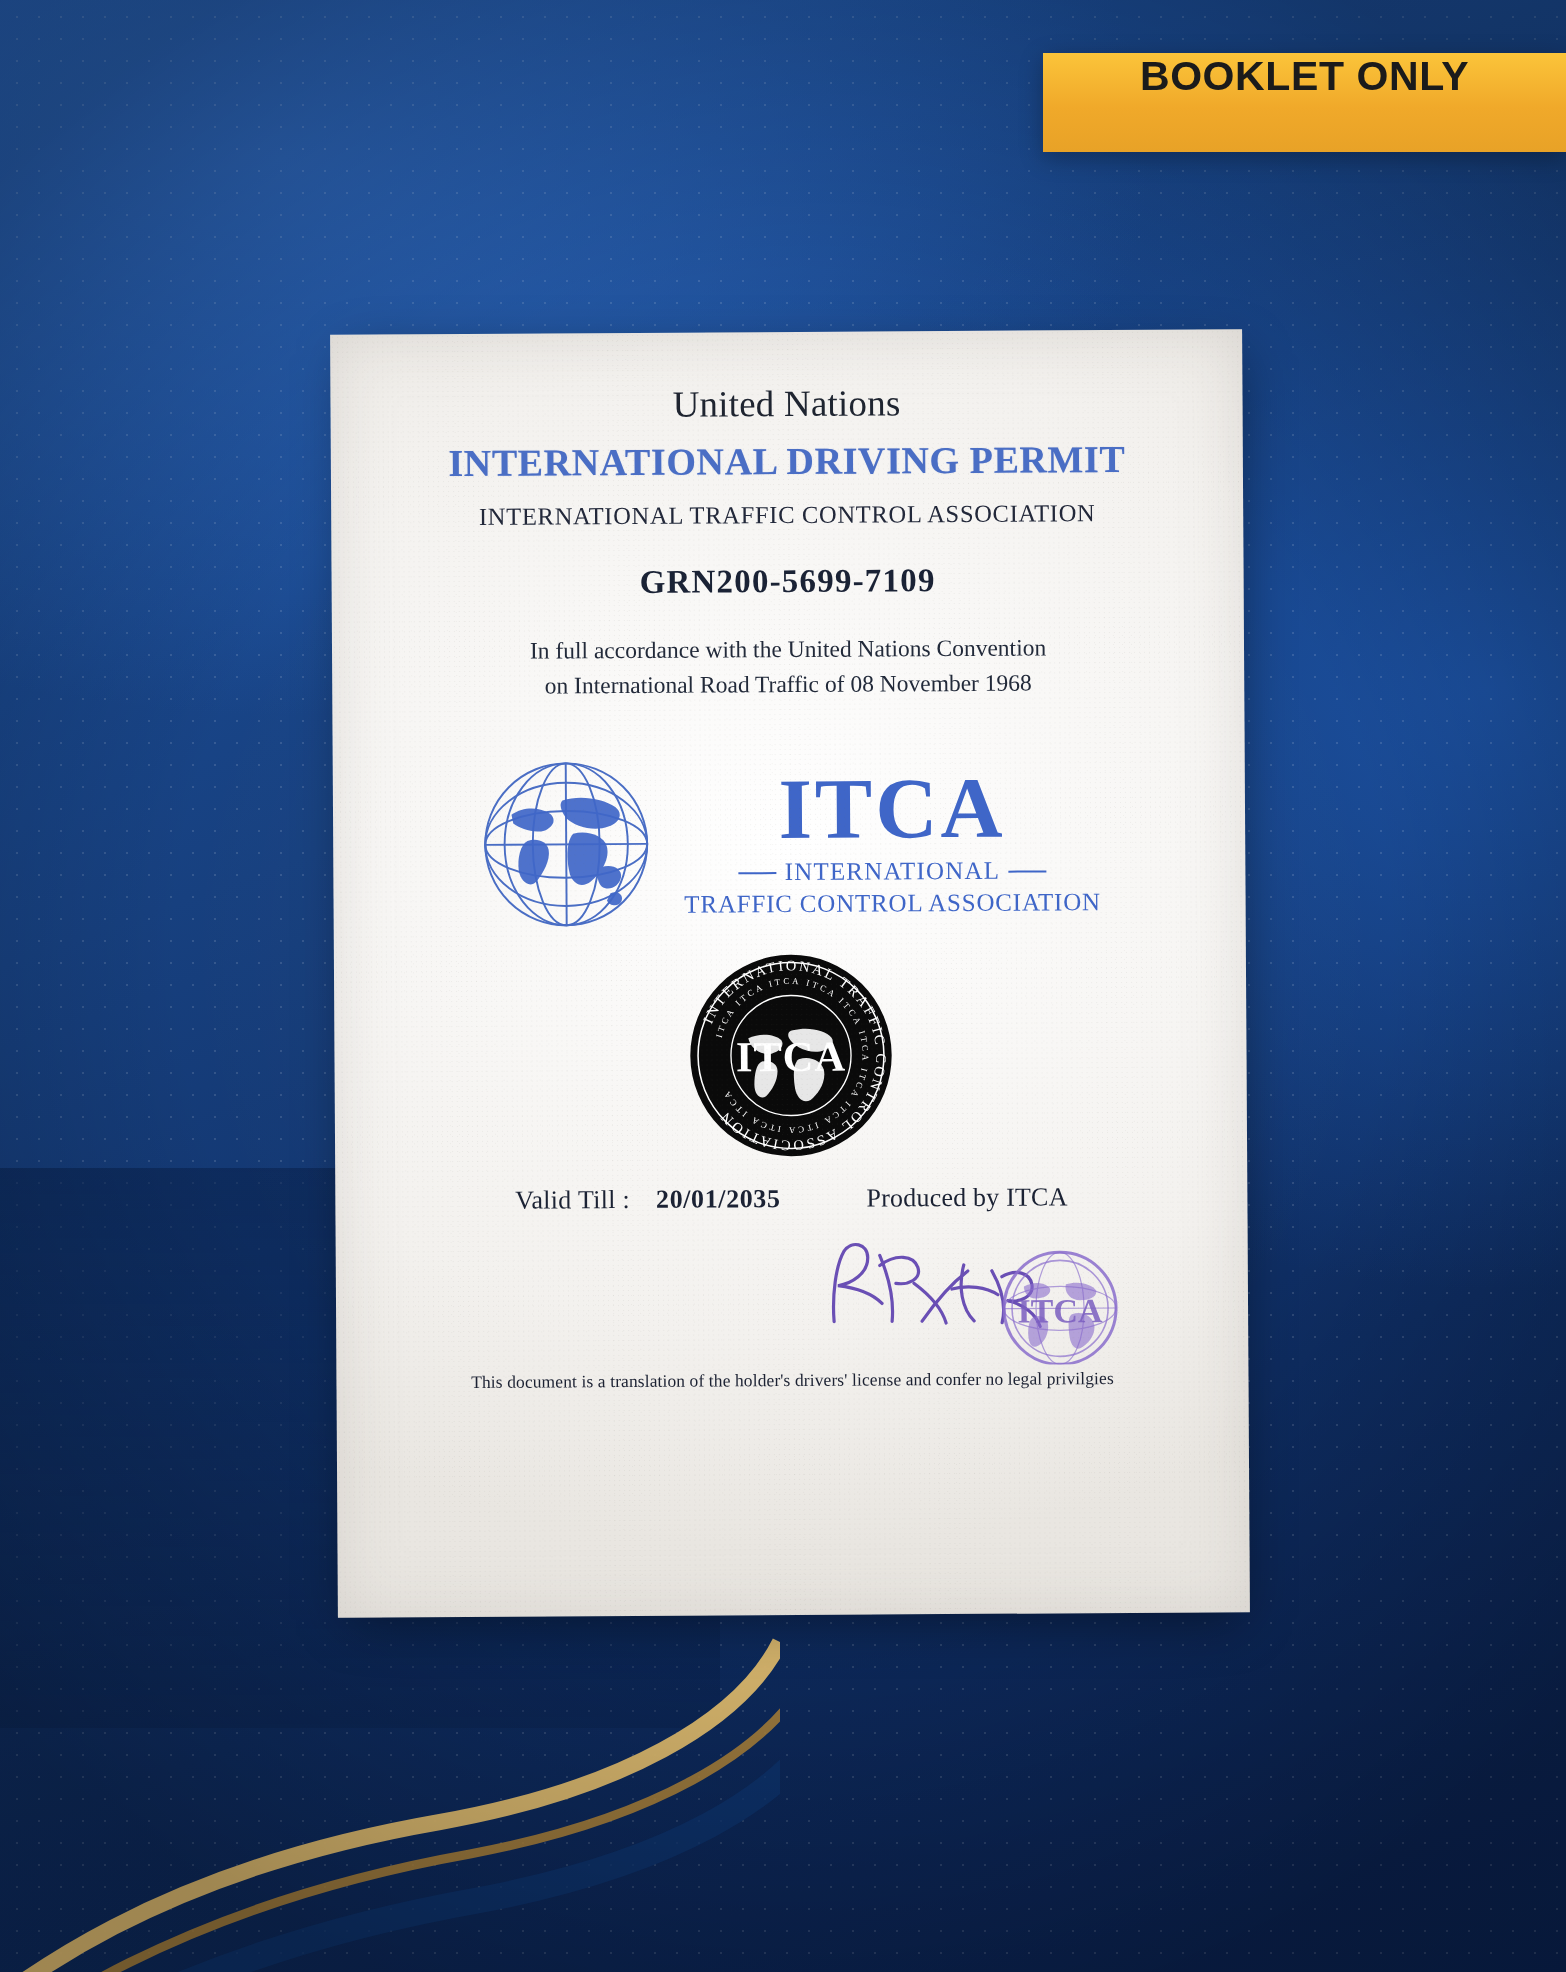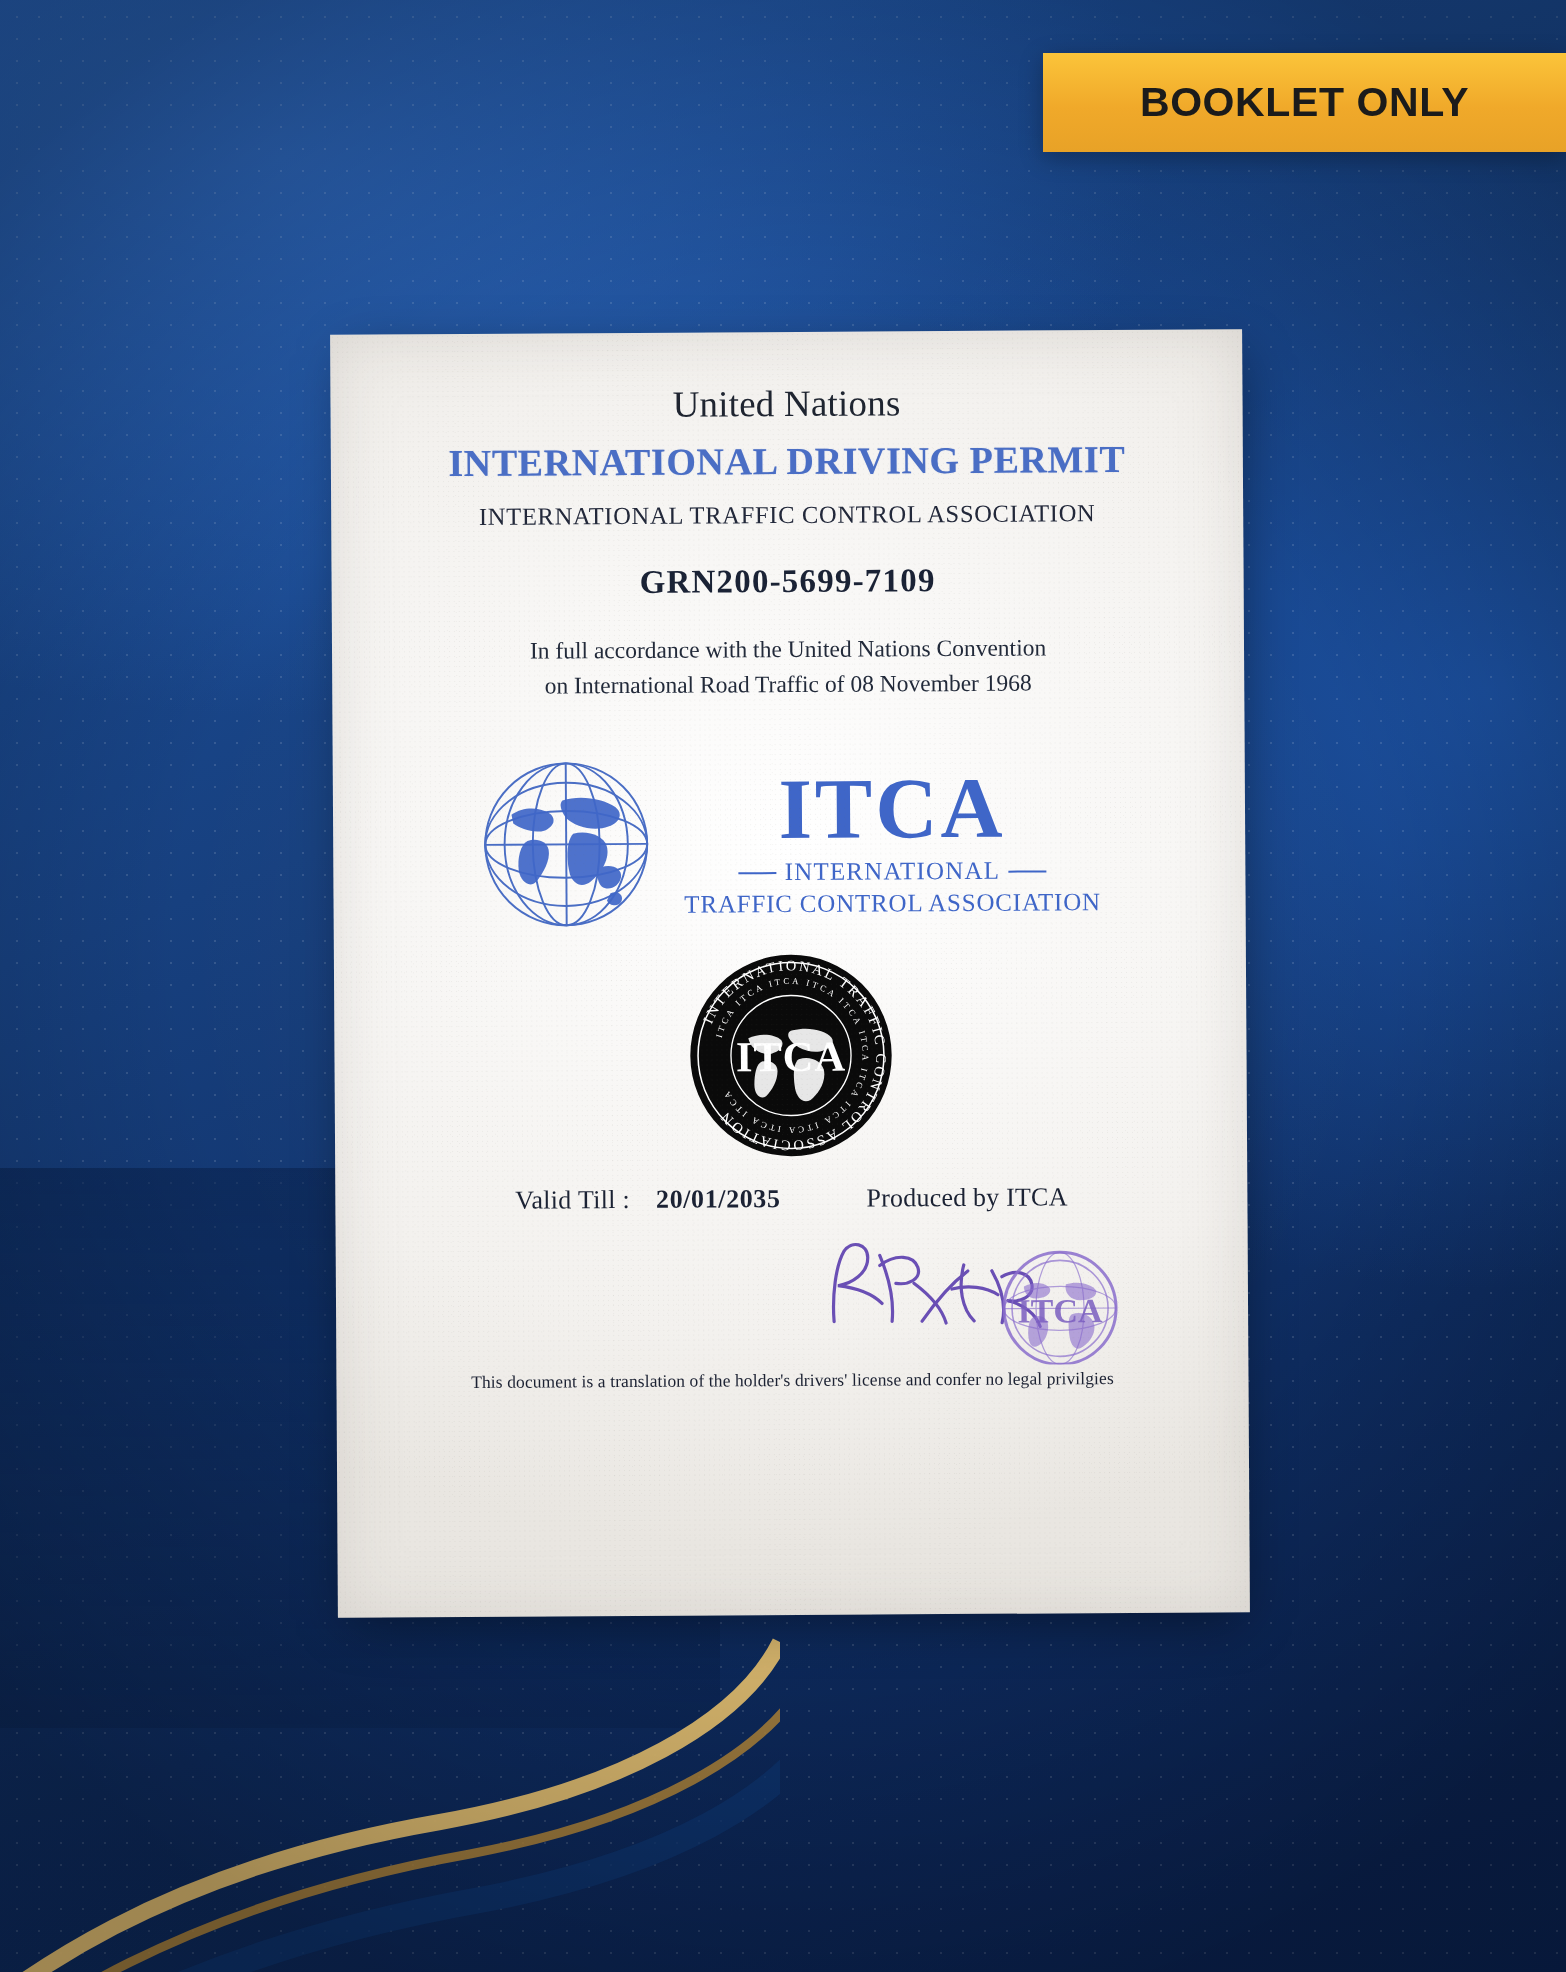--- a/index.html
+++ b/index.html
@@ -65,21 +65,21 @@
 
   
   #badge {
     position: absolute;
     right: 0px;
     top: 53px;
     width: 523px;
     height: 99px;
     background: linear-gradient(180deg, #fbc43a 0%, #f0a92a 55%, #e8a227 100%);
     display: flex;
-    align-items: center;
+    align-items: flex-start;
     justify-content: center;
     box-shadow: 0 6px 22px rgba(0,0,0,0.28);
   }
   #badge .badge-text {
     font-family: "Liberation Sans", sans-serif;
     font-weight: bold;
     font-size: 41px;
     letter-spacing: 0.6px;
     color: #1b1b1b;
     white-space: nowrap;

